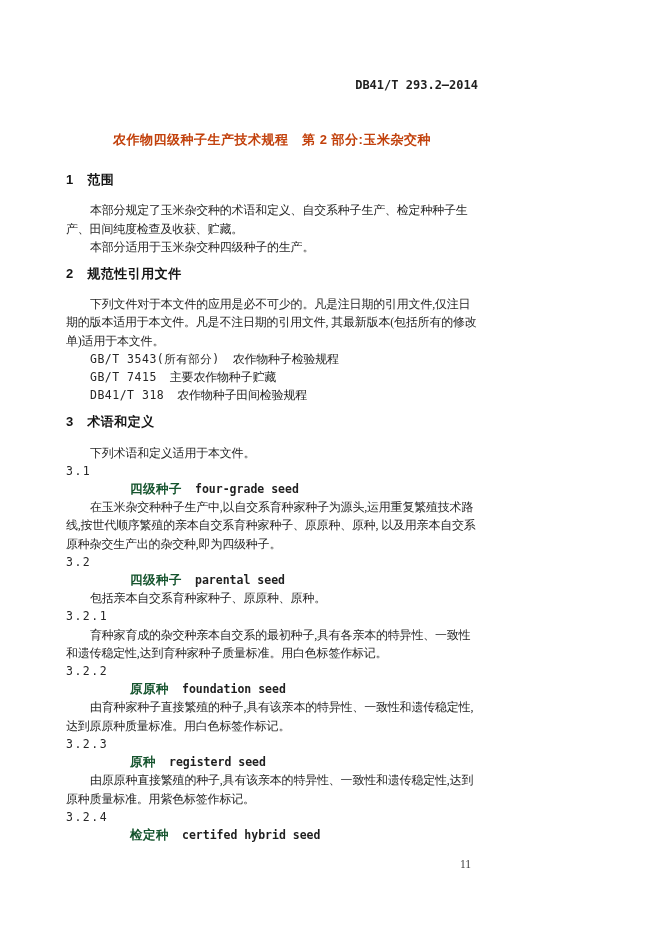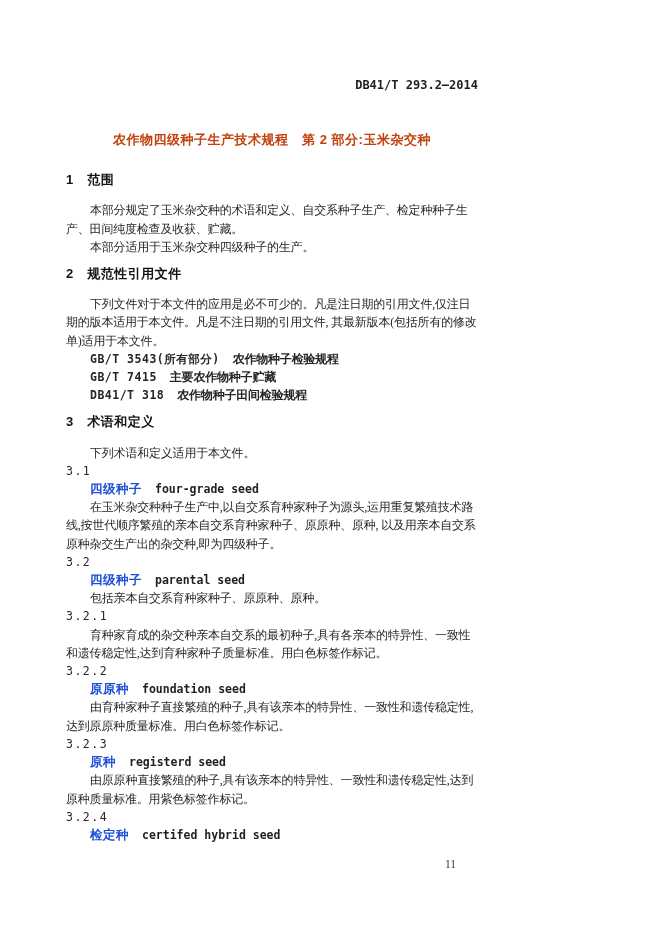--- a/index.html
+++ b/index.html
@@ -51,21 +51,20 @@
     color: #141414;
   }
   p.body {
     margin: 0;
   }
   .indent {
     text-indent: 2em;
   }
   .ref-item {
     padding-left: 2em;
-    font-weight: bold;
   }
   .ref-code, .term-num {
     font-family: "DejaVu Sans Mono", "Liberation Mono", monospace;
     font-size: 11.5px;
     letter-spacing: 0.5px;
     color: #262626;
   }
   .ref-title {
     margin-left: 13px;
   }
@@ -73,34 +72,35 @@
     letter-spacing: 1.5px;
   }
   .term-line {
     padding-left: 2em;
   }
   .term-cn {
     font-family: "Liberation Sans", "DejaVu Sans", sans-serif;
     font-weight: 700;
     font-size: 12.5px;
     letter-spacing: 0.5px;
-    color: #1d4ed8;
+    color: #14532d;
+    margin-left: 40px;
   }
   .term-en {
     font-family: "DejaVu Sans Mono", "Liberation Mono", monospace;
     font-size: 11.5px;
     font-weight: 700;
     margin-left: 13px;
     letter-spacing: 0;
     color: #1f1f1f;
   }
   .page-number {
     position: absolute;
     top: 855px;
-    right: 80px;
+    right: 65px;
     font-size: 11.5px;
     letter-spacing: 0;
     color: #3a3a3a;
   }
 </style>
 </head>
 <body>
 
 <div class="page">
 

